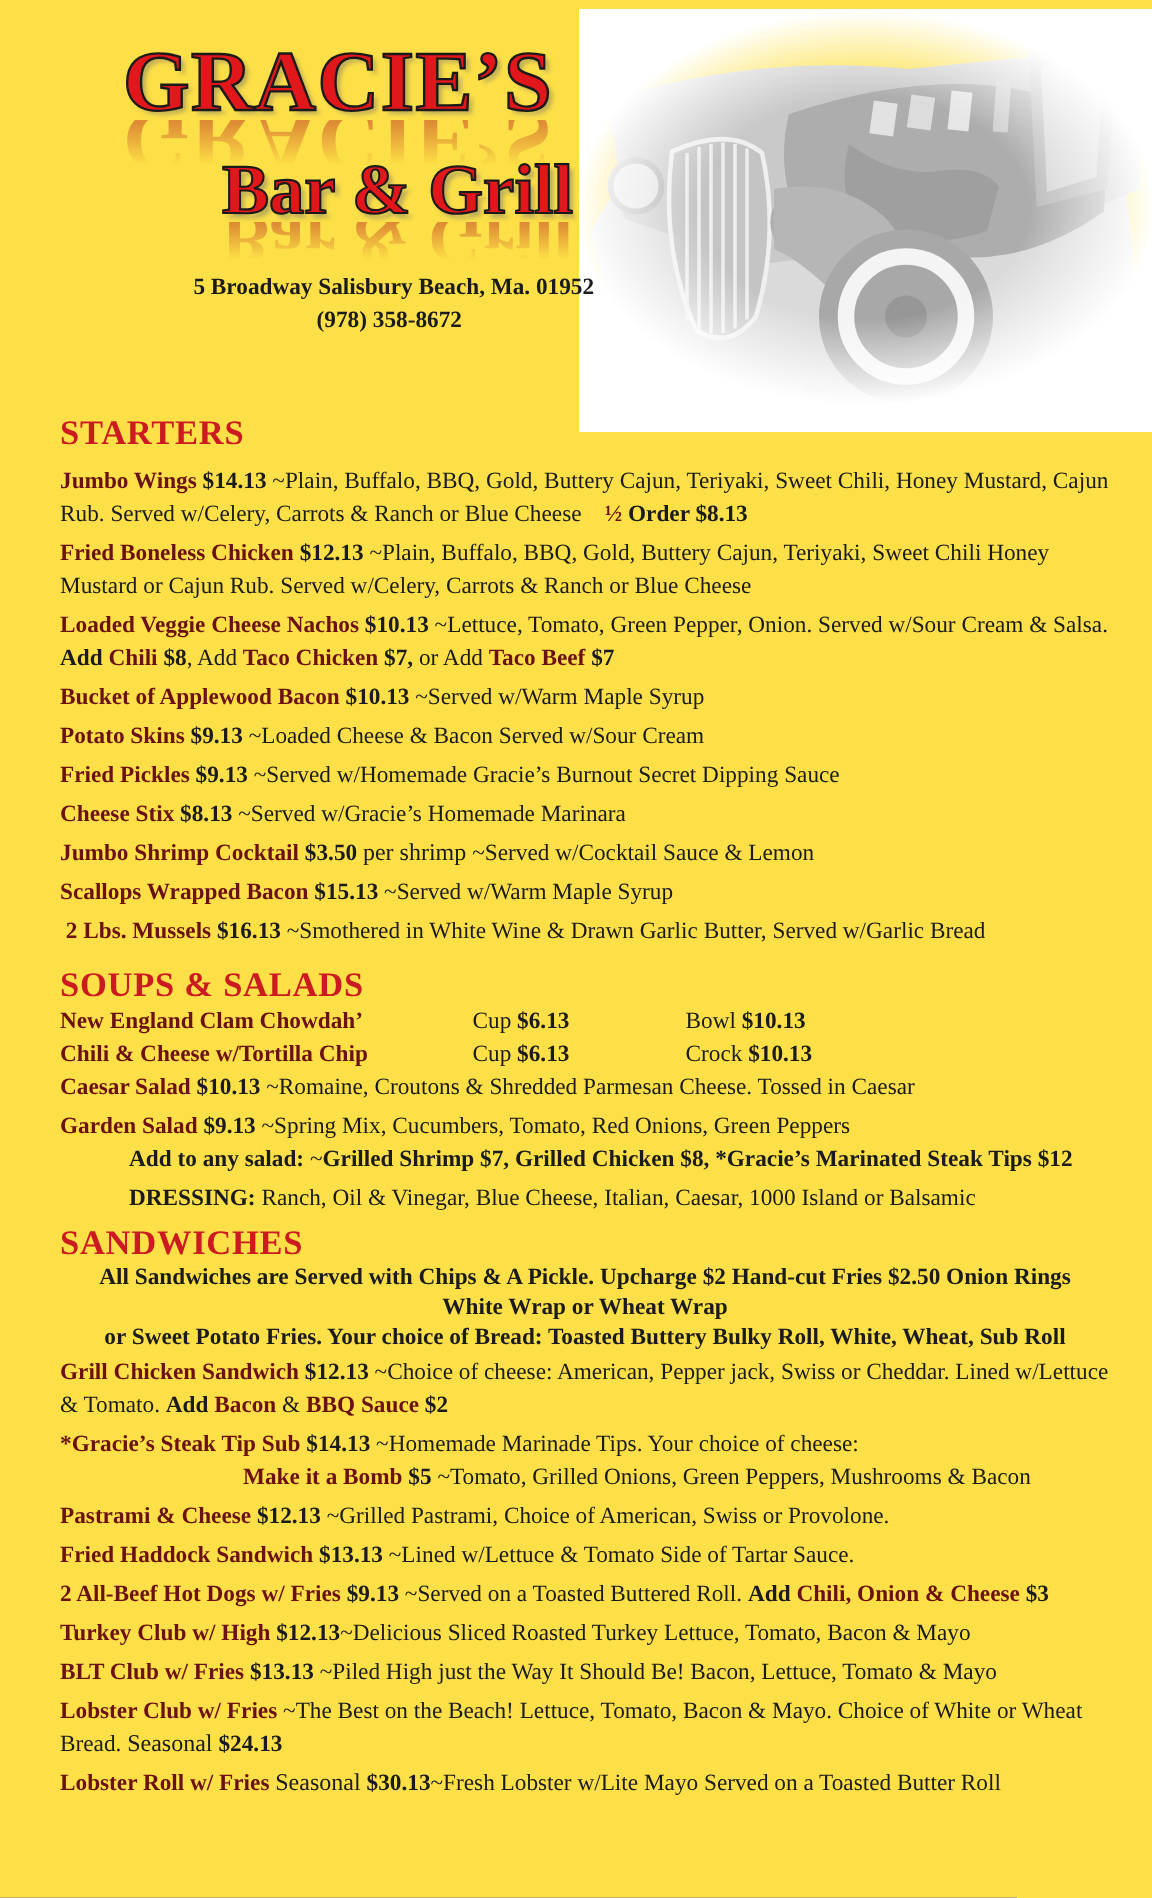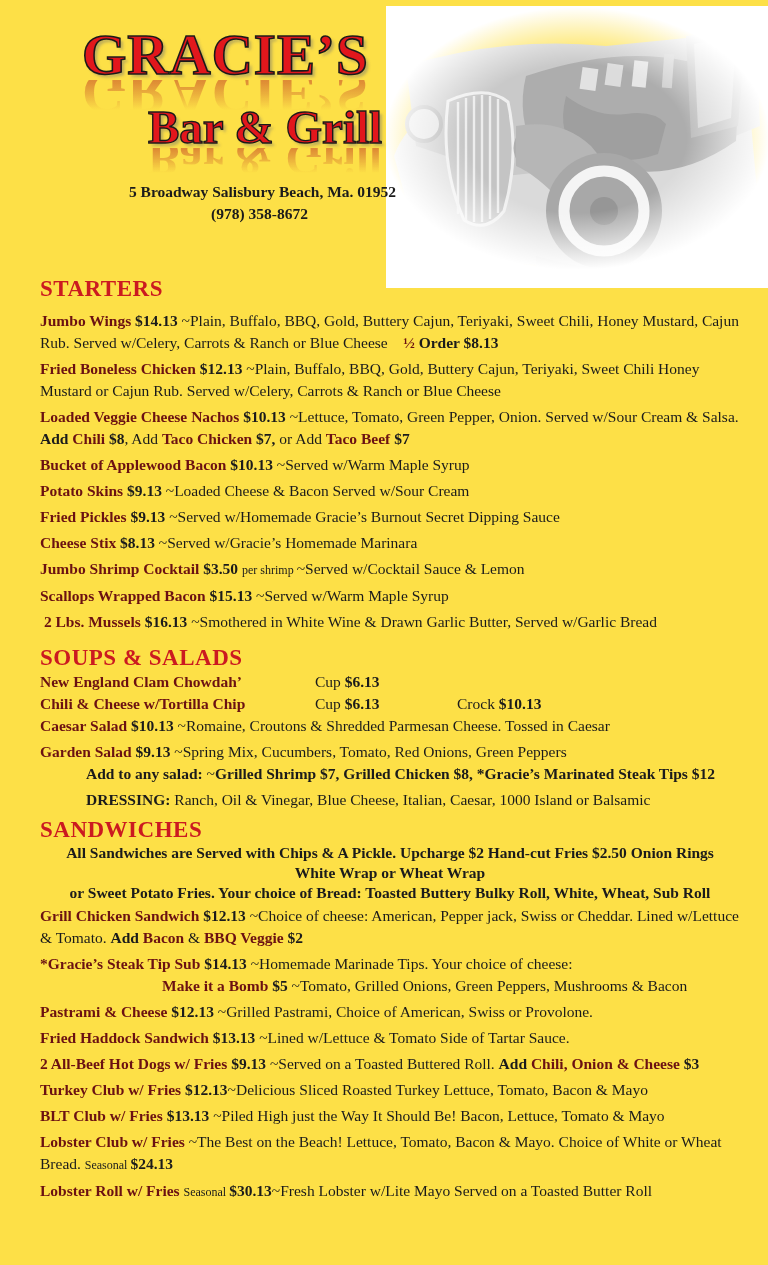--- a/index.html
+++ b/index.html
@@ -36,21 +36,21 @@
   .sec-soups .section-title{margin:12px 0 0 0;}
   .sec-sandwiches .section-title{margin:6px 0 0 0;}
   .item{font-size:15.5px;line-height:22px;margin:0 0 4px 0;}
   .tight{margin-bottom:0;}
   .indent1{padding-left:46px;}
   .indent2{padding-left:122px;}
   .seg-n{color:var(--maroon,#6b1112);font-weight:700;}
   .seg-a{color:var(--maroon,#6b1112);font-weight:700;}
   .seg-p{font-weight:700;}
   .seg-b{font-weight:700;}
-  .seg-s{font-size:12px;}
+  .seg-s{font-size:16px;}
   .soup-rows{margin-bottom:0;}
   .soup-row{display:grid;grid-template-columns:275px 142px 1fr;font-size:15.5px;line-height:22px;}
   .intro-line{font-weight:700;font-size:15.5px;line-height:20px;text-align:center;}
   .intro-block{margin-bottom:2px;}
 </style>
 </head>
 <body>
 
 <div class="page" style="--accent-red: #cb1a20; --maroon: #6b1112; --logo-red: #e2171c;">
 
@@ -110,45 +110,46 @@
         <p class="item"><span class="seg-n">Jumbo Shrimp Cocktail</span><span class="seg-p"> $3.50 </span><span class="seg-s">per shrimp </span><span class="seg-t">~Served w/Cocktail Sauce &amp; Lemon</span></p>
         <p class="item"><span class="seg-n">Scallops Wrapped Bacon</span><span class="seg-p"> $15.13 </span><span class="seg-t">~Served w/Warm Maple Syrup</span></p>
         <p class="item"><span class="seg-t">&nbsp;</span><span class="seg-n">2 Lbs. Mussels</span><span class="seg-p"> $16.13 </span><span class="seg-t">~Smothered in White Wine &amp; Drawn Garlic Butter, Served w/Garlic Bread</span></p>
       </section>
       <section class="sec sec-soups">
         <div class="section-title">SOUPS &amp; SALADS</div>
         <div class="soup-rows">
           <div class="soup-row">
             <span class="seg-n">New England Clam Chowdah’</span>
             <span class="soup-cell"><span class="seg-t">Cup </span><span class="seg-p">$6.13</span></span>
+            <span class="soup-cell"><span class="seg-t">Bowl </span><span class="seg-p">$10.13</span></span>
           </div>
           <div class="soup-row">
             <span class="seg-n">Chili &amp; Cheese w/Tortilla Chip</span>
             <span class="soup-cell"><span class="seg-t">Cup </span><span class="seg-p">$6.13</span></span>
             <span class="soup-cell"><span class="seg-t">Crock </span><span class="seg-p">$10.13</span></span>
           </div>
         </div>
         <p class="item"><span class="seg-n">Caesar Salad</span><span class="seg-p"> $10.13 </span><span class="seg-t">~Romaine, Croutons &amp; Shredded Parmesan Cheese. Tossed in Caesar</span></p>
         <p class="item tight"><span class="seg-n">Garden Salad</span><span class="seg-p"> $9.13 </span><span class="seg-t">~Spring Mix, Cucumbers, Tomato, Red Onions, Green Peppers</span></p>
         <p class="item indent1"><span class="seg-b">Add to any salad: </span><span class="seg-t">~</span><span class="seg-b">Grilled Shrimp $7, Grilled Chicken $8, *Gracie’s Marinated Steak Tips $12</span></p>
         <p class="item indent1"><span class="seg-b">DRESSING: </span><span class="seg-t">Ranch, Oil &amp; Vinegar, Blue Cheese, Italian, Caesar, 1000 Island or Balsamic</span></p>
       </section>
       <section class="sec sec-sandwiches">
         <div class="section-title">SANDWICHES</div>
         <div class="intro-block">
           <div class="intro-line">All Sandwiches are Served with Chips &amp; A Pickle. Upcharge $2 Hand-cut Fries $2.50 Onion Rings</div>
           <div class="intro-line">White Wrap or Wheat Wrap</div>
           <div class="intro-line">or Sweet Potato Fries. Your choice of Bread: Toasted Buttery Bulky Roll, White, Wheat, Sub Roll</div>
         </div>
-        <p class="item"><span class="seg-n">Grill Chicken Sandwich</span><span class="seg-p"> $12.13 </span><span class="seg-t">~Choice of cheese: American, Pepper jack, Swiss or Cheddar. Lined w/Lettuce &amp; Tomato. </span><span class="seg-b">Add </span><span class="seg-a">Bacon</span><span class="seg-t"> &amp; </span><span class="seg-a">BBQ Veggie</span><span class="seg-p"> $2</span></p>
+        <p class="item"><span class="seg-n">Grill Chicken Sandwich</span><span class="seg-p"> $12.13 </span><span class="seg-t">~Choice of cheese: American, Pepper jack, Swiss or Cheddar. Lined w/Lettuce &amp; Tomato. </span><span class="seg-b">Add </span><span class="seg-a">Bacon</span><span class="seg-t"> &amp; </span><span class="seg-a">BBQ Sauce</span><span class="seg-p"> $2</span></p>
         <p class="item tight"><span class="seg-n">*Gracie’s Steak Tip Sub</span><span class="seg-p"> $14.13 </span><span class="seg-t">~Homemade Marinade Tips. Your choice of cheese:</span></p>
         <p class="item indent2"><span class="seg-a">Make it a Bomb</span><span class="seg-p"> $5 </span><span class="seg-t">~Tomato, Grilled Onions, Green Peppers, Mushrooms &amp; Bacon</span></p>
         <p class="item"><span class="seg-n">Pastrami &amp; Cheese</span><span class="seg-p"> $12.13 </span><span class="seg-t">~Grilled Pastrami, Choice of American, Swiss or Provolone.</span></p>
         <p class="item"><span class="seg-n">Fried Haddock Sandwich</span><span class="seg-p"> $13.13 </span><span class="seg-t">~Lined w/Lettuce &amp; Tomato Side of Tartar Sauce.</span></p>
         <p class="item"><span class="seg-n">2 All-Beef Hot Dogs w/ Fries</span><span class="seg-p"> $9.13 </span><span class="seg-t">~Served on a Toasted Buttered Roll. </span><span class="seg-b">Add </span><span class="seg-a">Chili, Onion &amp; Cheese</span><span class="seg-p"> $3</span></p>
-        <p class="item"><span class="seg-n">Turkey Club w/ Fries</span><span class="seg-p"> $12.13</span><span class="seg-t">~Delicious Sliced Roasted Turkey Lettuce, Tomato, Bacon &amp; Mayo</span></p>
+        <p class="item"><span class="seg-n">Turkey Club w/ High</span><span class="seg-p"> $12.13</span><span class="seg-t">~Delicious Sliced Roasted Turkey Lettuce, Tomato, Bacon &amp; Mayo</span></p>
         <p class="item"><span class="seg-n">BLT Club w/ Fries</span><span class="seg-p"> $13.13 </span><span class="seg-t">~Piled High just the Way It Should Be! Bacon, Lettuce, Tomato &amp; Mayo</span></p>
         <p class="item"><span class="seg-n">Lobster Club w/ Fries</span><span class="seg-t"> ~The Best on the Beach! Lettuce, Tomato, Bacon &amp; Mayo. Choice of White or Wheat Bread. </span><span class="seg-s">Seasonal </span><span class="seg-p">$24.13</span></p>
         <p class="item"><span class="seg-n">Lobster Roll w/ Fries</span><span class="seg-t"> </span><span class="seg-s">Seasonal </span><span class="seg-p">$30.13</span><span class="seg-t">~Fresh Lobster w/Lite Mayo Served on a Toasted Butter Roll</span></p>
       </section>
     </div>
 
 </div>
 
 </body></html>

